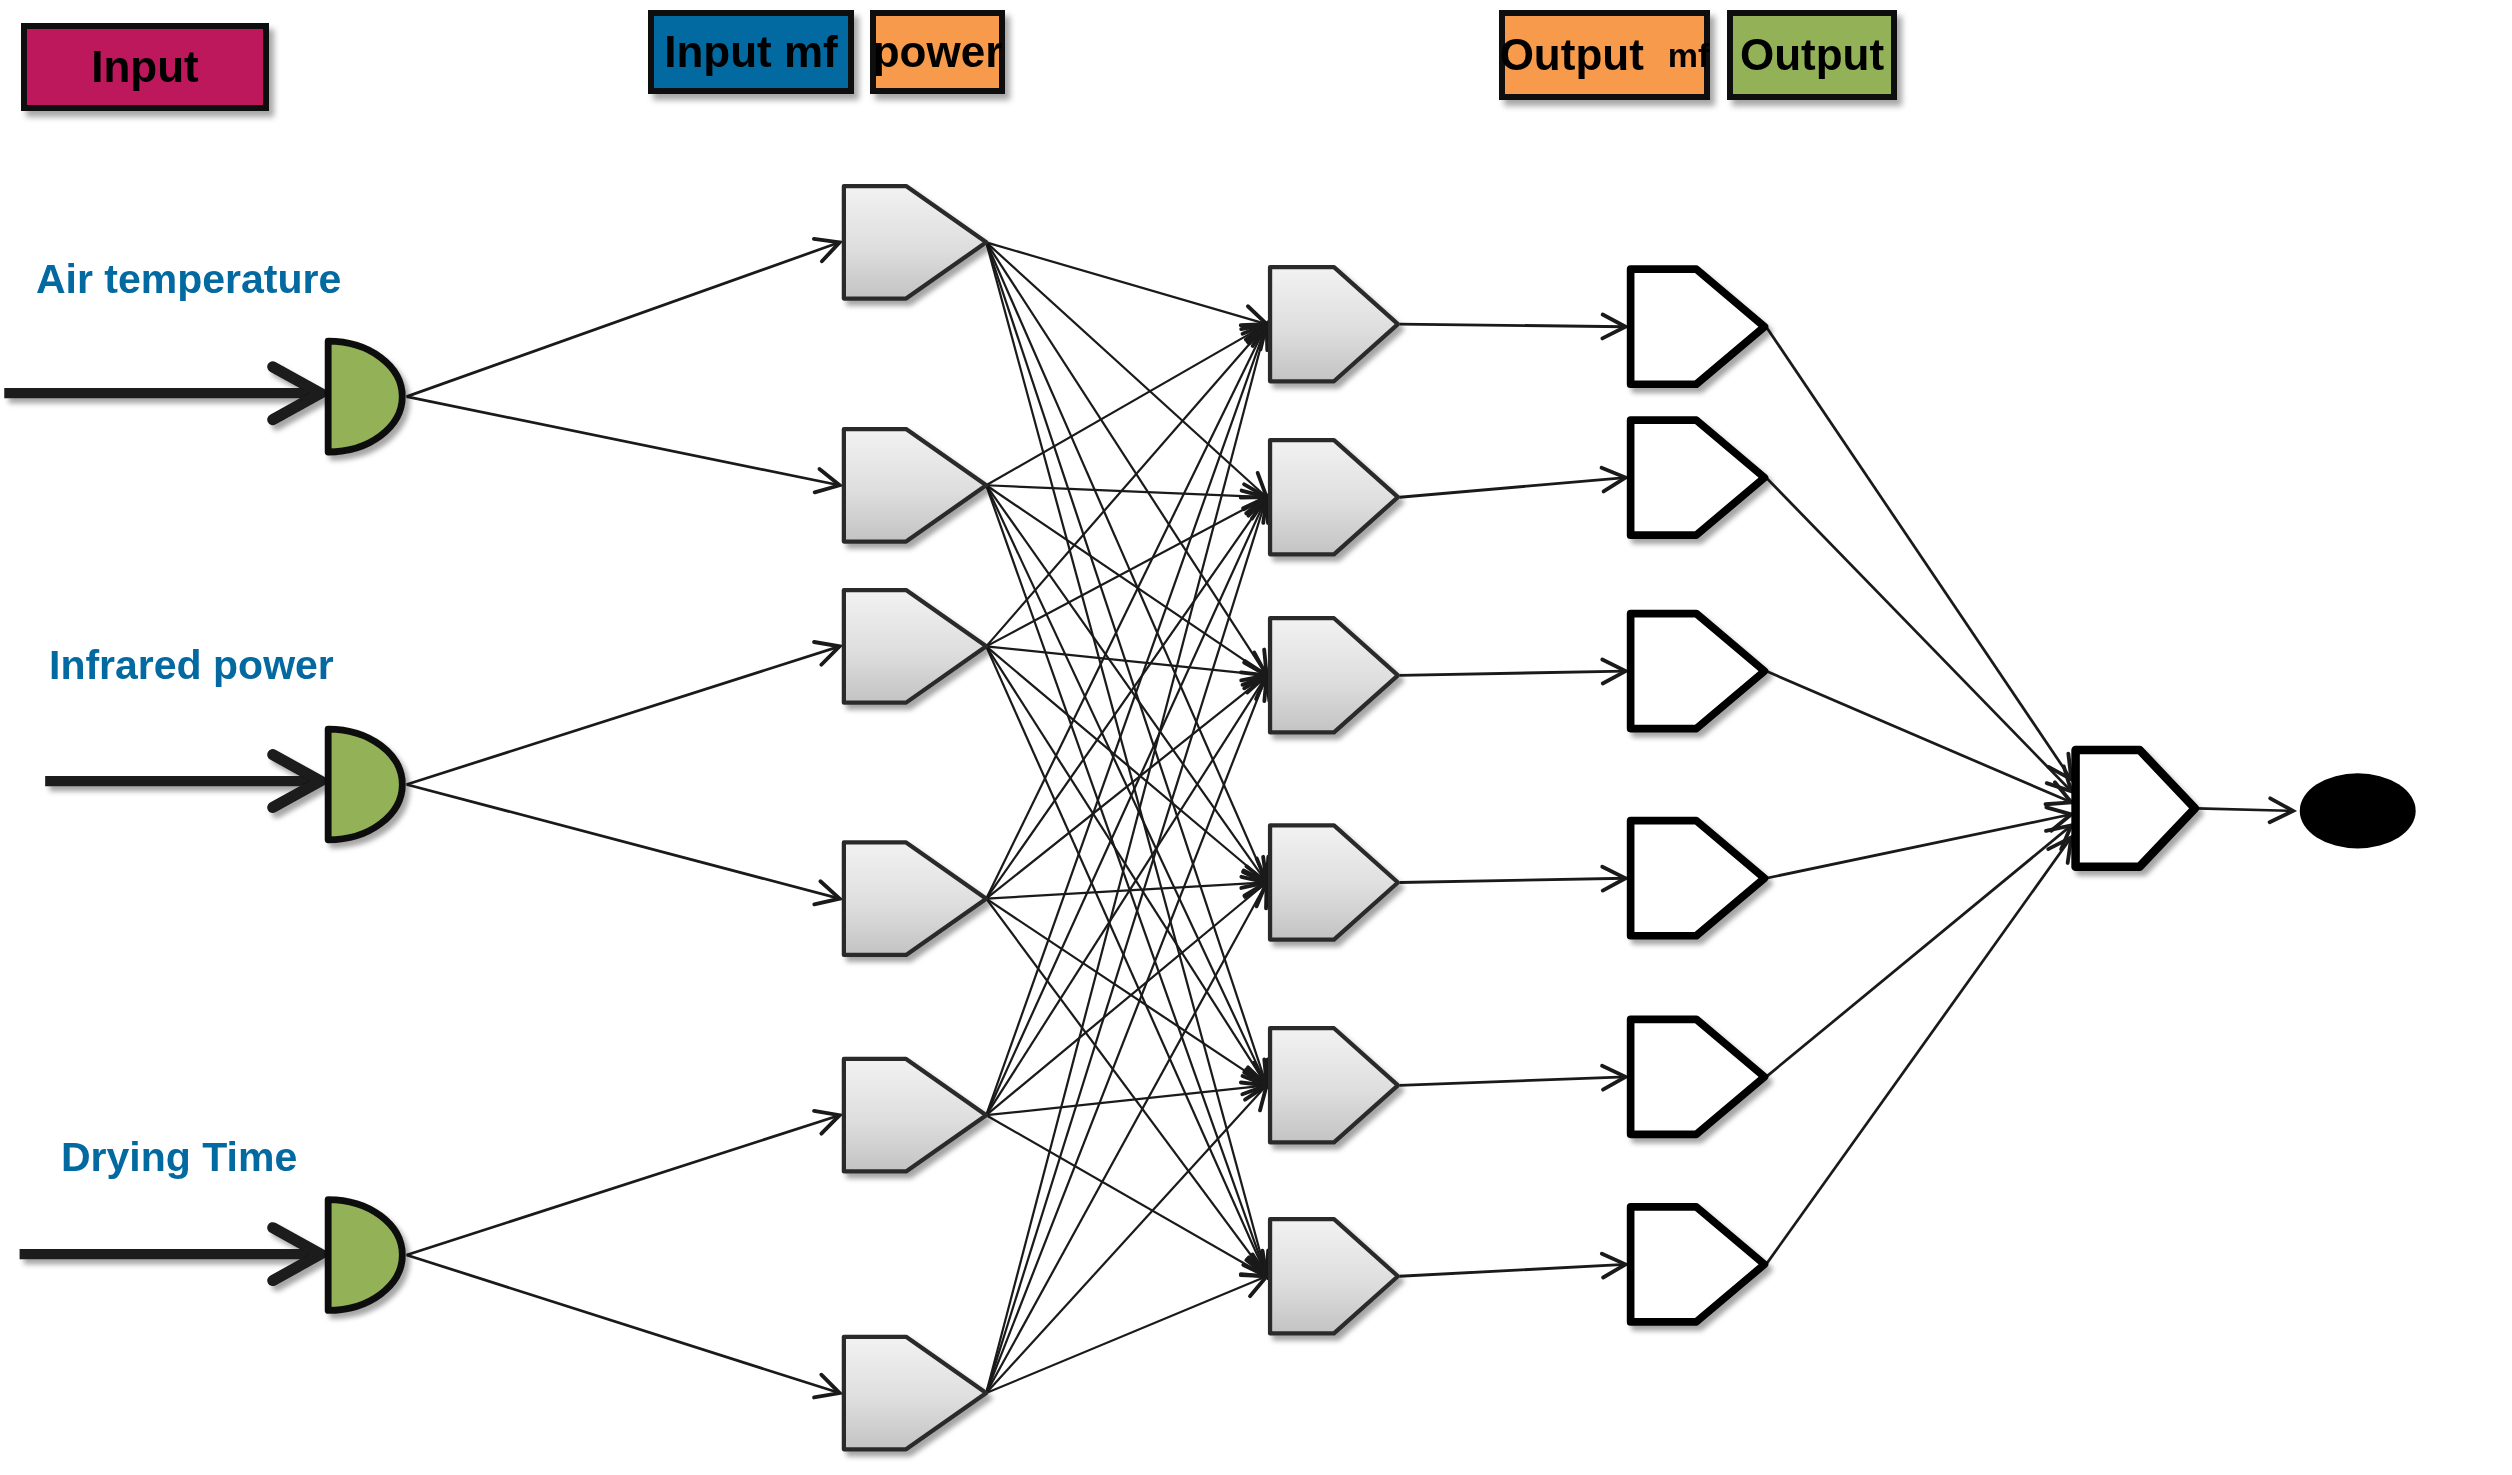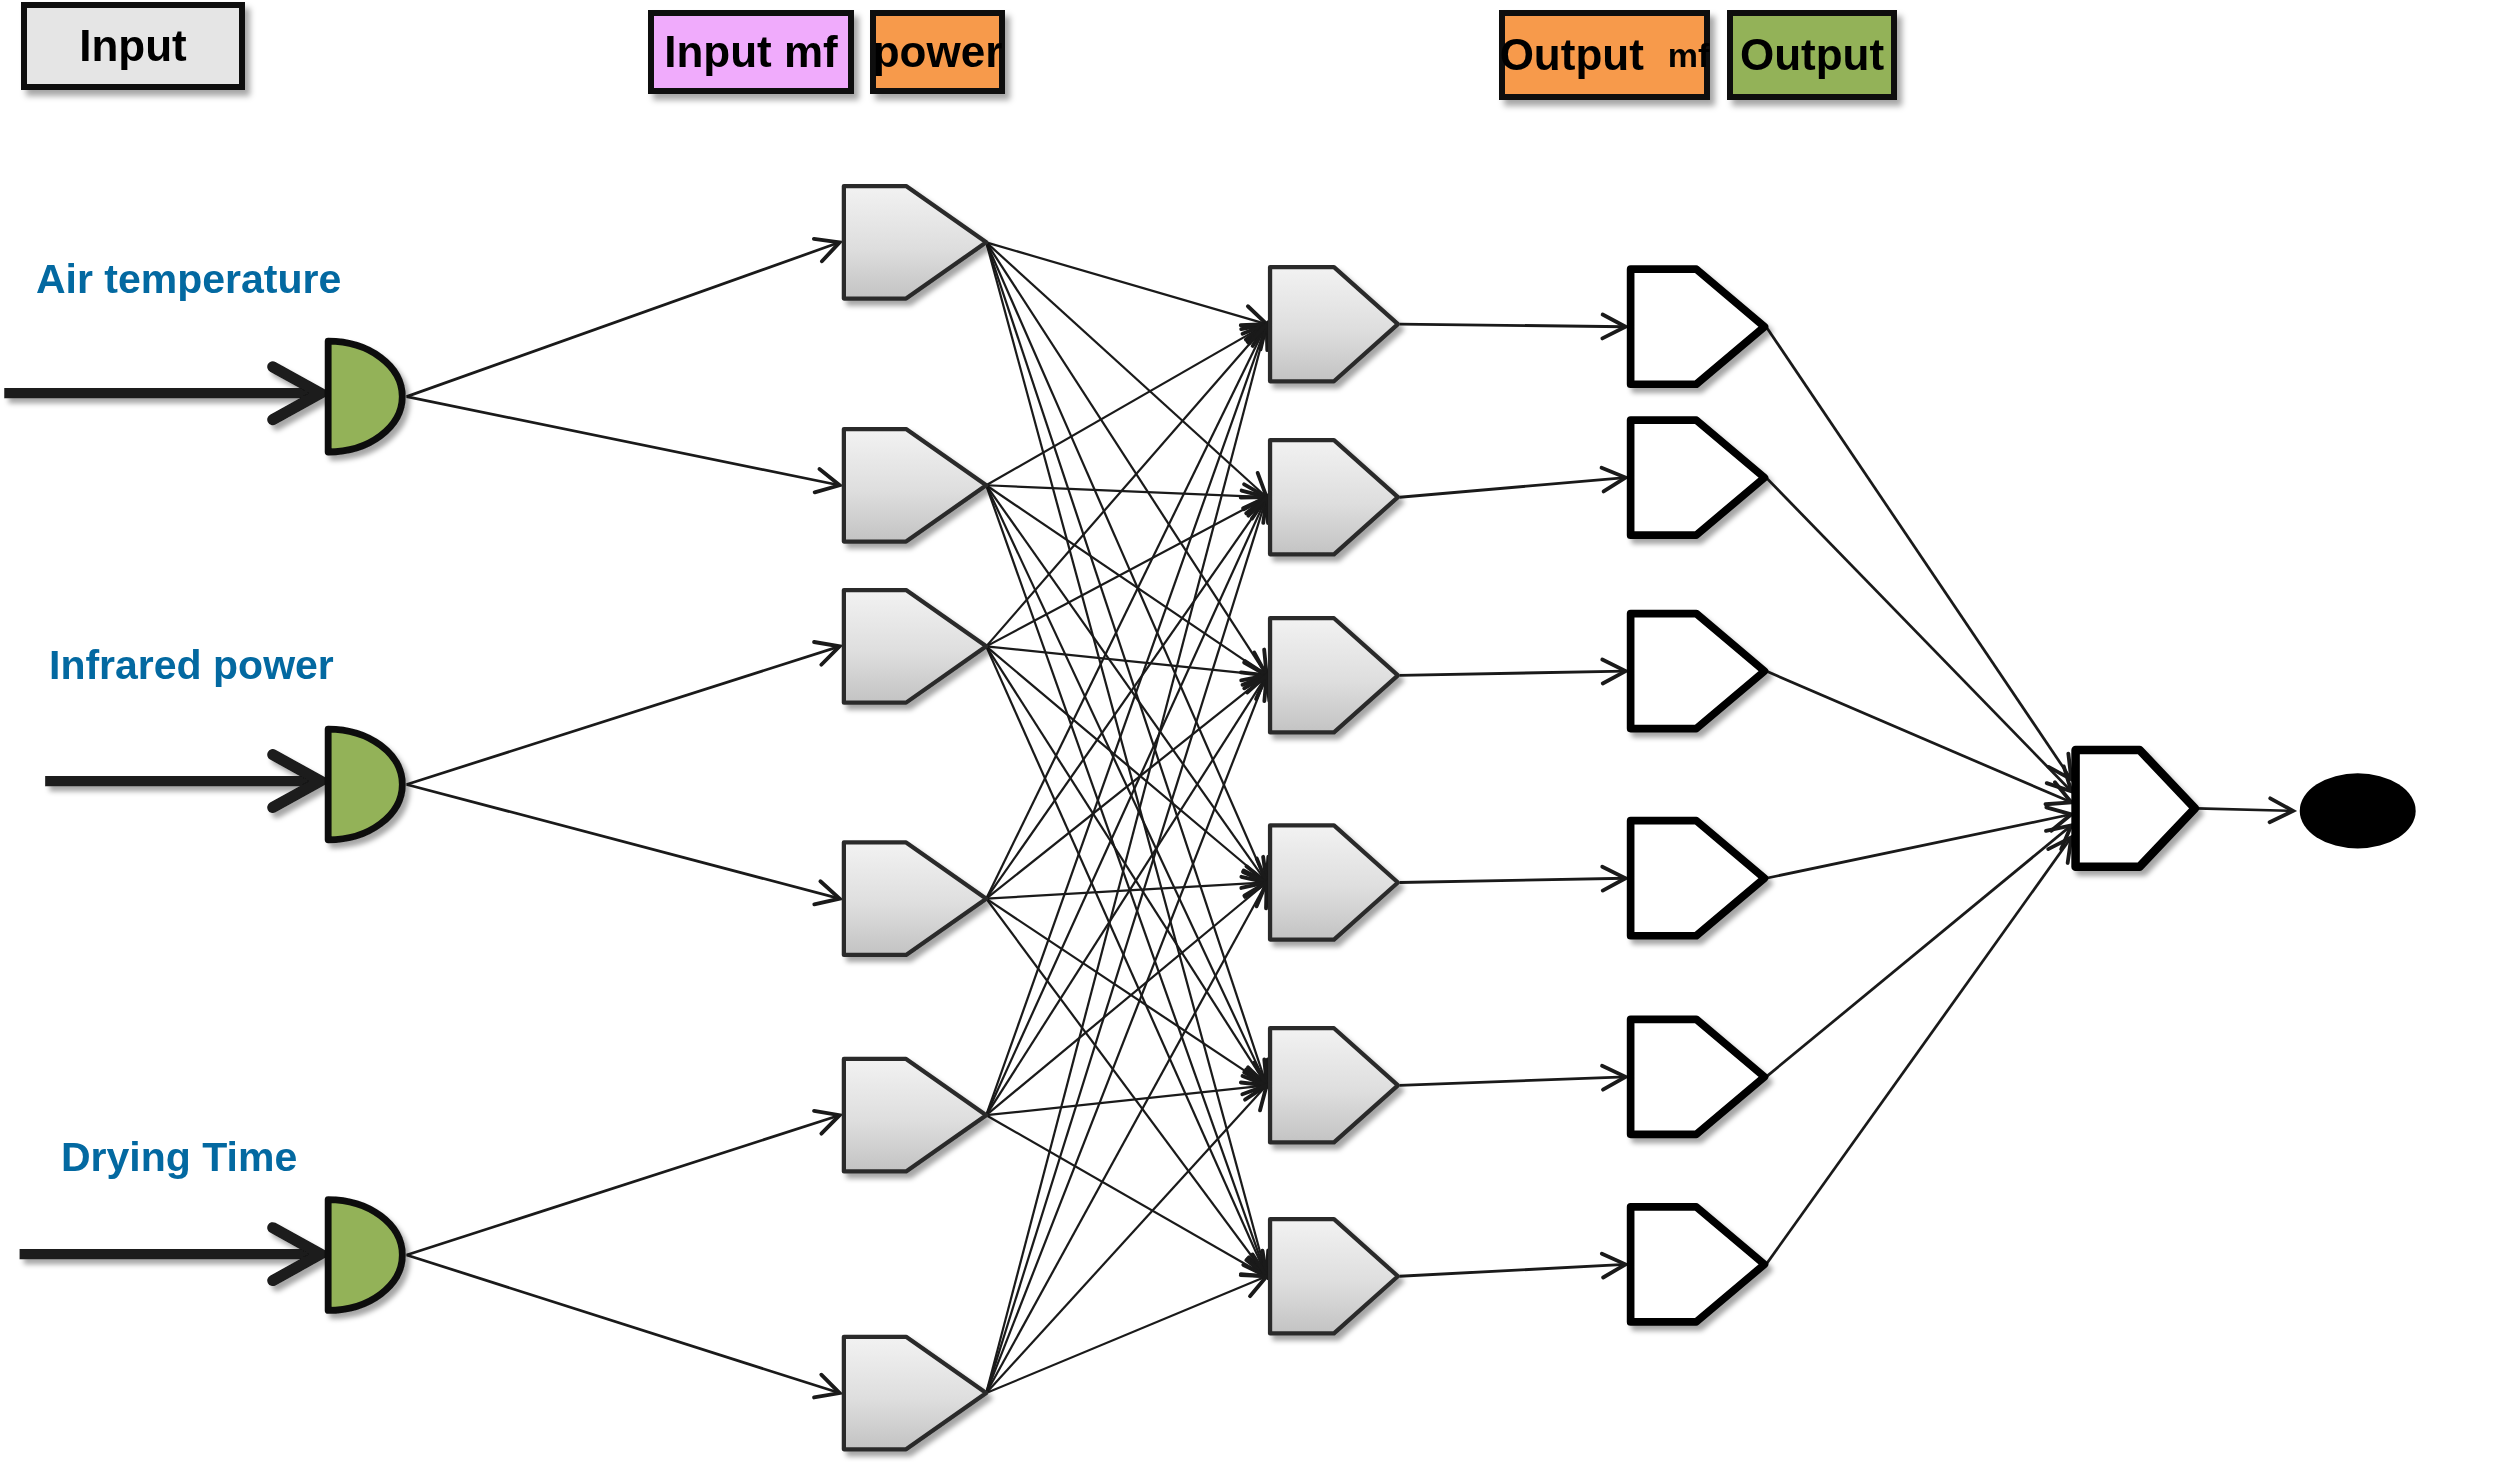--- a/index.html
+++ b/index.html
@@ -140,24 +140,24 @@
         <path d="M 1913 962.5 L 1990 962.5 L 2070 1030 L 1990 1097.5 L 1913 1097.5 Z" fill="#ffffff" stroke="#000000" stroke-width="9" stroke-linejoin="round"></path>
         <path d="M 1913 1195.5 L 1990 1195.5 L 2070 1263 L 1990 1330.5 L 1913 1330.5 Z" fill="#ffffff" stroke="#000000" stroke-width="9" stroke-linejoin="round"></path>
         <path d="M 1913 1415.5 L 1990 1415.5 L 2070 1483 L 1990 1550.5 L 1913 1550.5 Z" fill="#ffffff" stroke="#000000" stroke-width="9" stroke-linejoin="round"></path>
       </g>
       <g filter="url(#ds)">
         <path d="M 2435 879.5 L 2510 879.5 L 2575 948 L 2510 1016.5 L 2435 1016.5 Z" fill="#ffffff" stroke="#000000" stroke-width="10" stroke-linejoin="round"></path>
       </g>
       <ellipse cx="2766" cy="951" rx="68" ry="44" fill="#000000"></ellipse>
     </svg>
   <div id="headers">
-      <div class="hdr" style="left: 21px; top: 2px; width: 224px; height: 88px; background: #e5e5e5;">
+      <div class="hdr" style="left: 21px; top: 23px; width: 248px; height: 88px; background: #be185d;">
         <span>Input</span>
       </div>
-      <div class="hdr" style="left: 648px; top: 10.2px; width: 206px; height: 84px; background: #f0abfc;">
+      <div class="hdr" style="left: 648px; top: 10.2px; width: 206px; height: 84px; background: #0369a1;">
         <span>Input mf</span>
       </div>
       <div class="hdr" style="left: 870px; top: 10.2px; width: 135px; height: 84px; background: rgb(247, 154, 75);">
         <span>power</span>
       </div>
       <div class="hdr" style="left: 1499px; top: 10.2px; width: 211px; height: 90px; background: rgb(247, 154, 75);">
         <span>Output</span>
         <span class="sfx">mf</span>
       </div>
       <div class="hdr" style="left: 1727px; top: 10.2px; width: 170px; height: 90px; background: rgb(147, 178, 88);">

